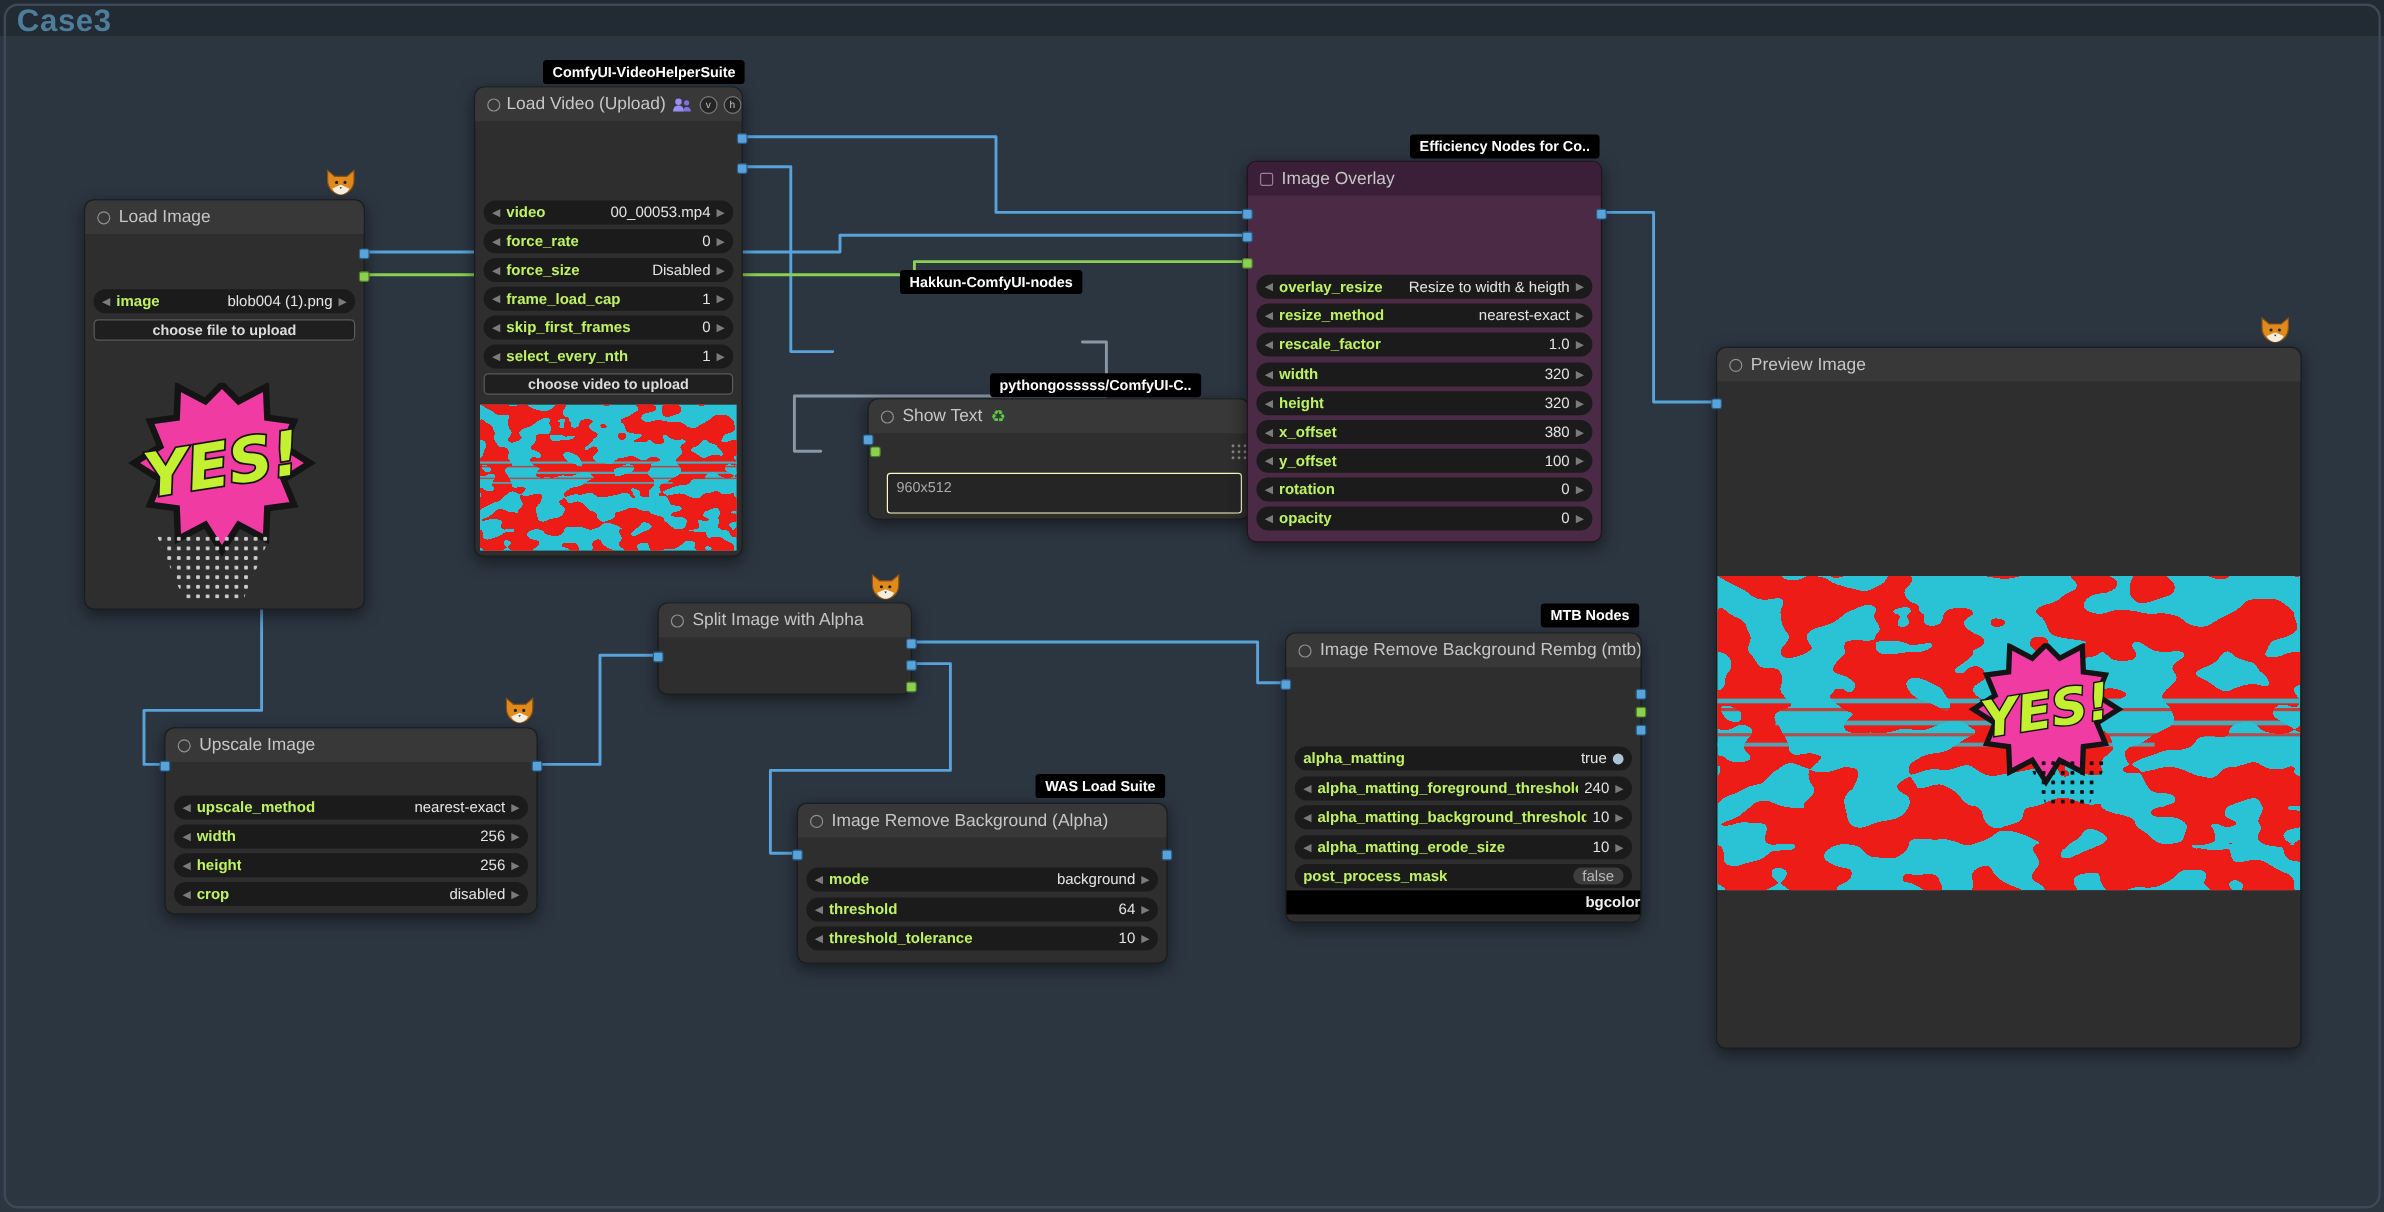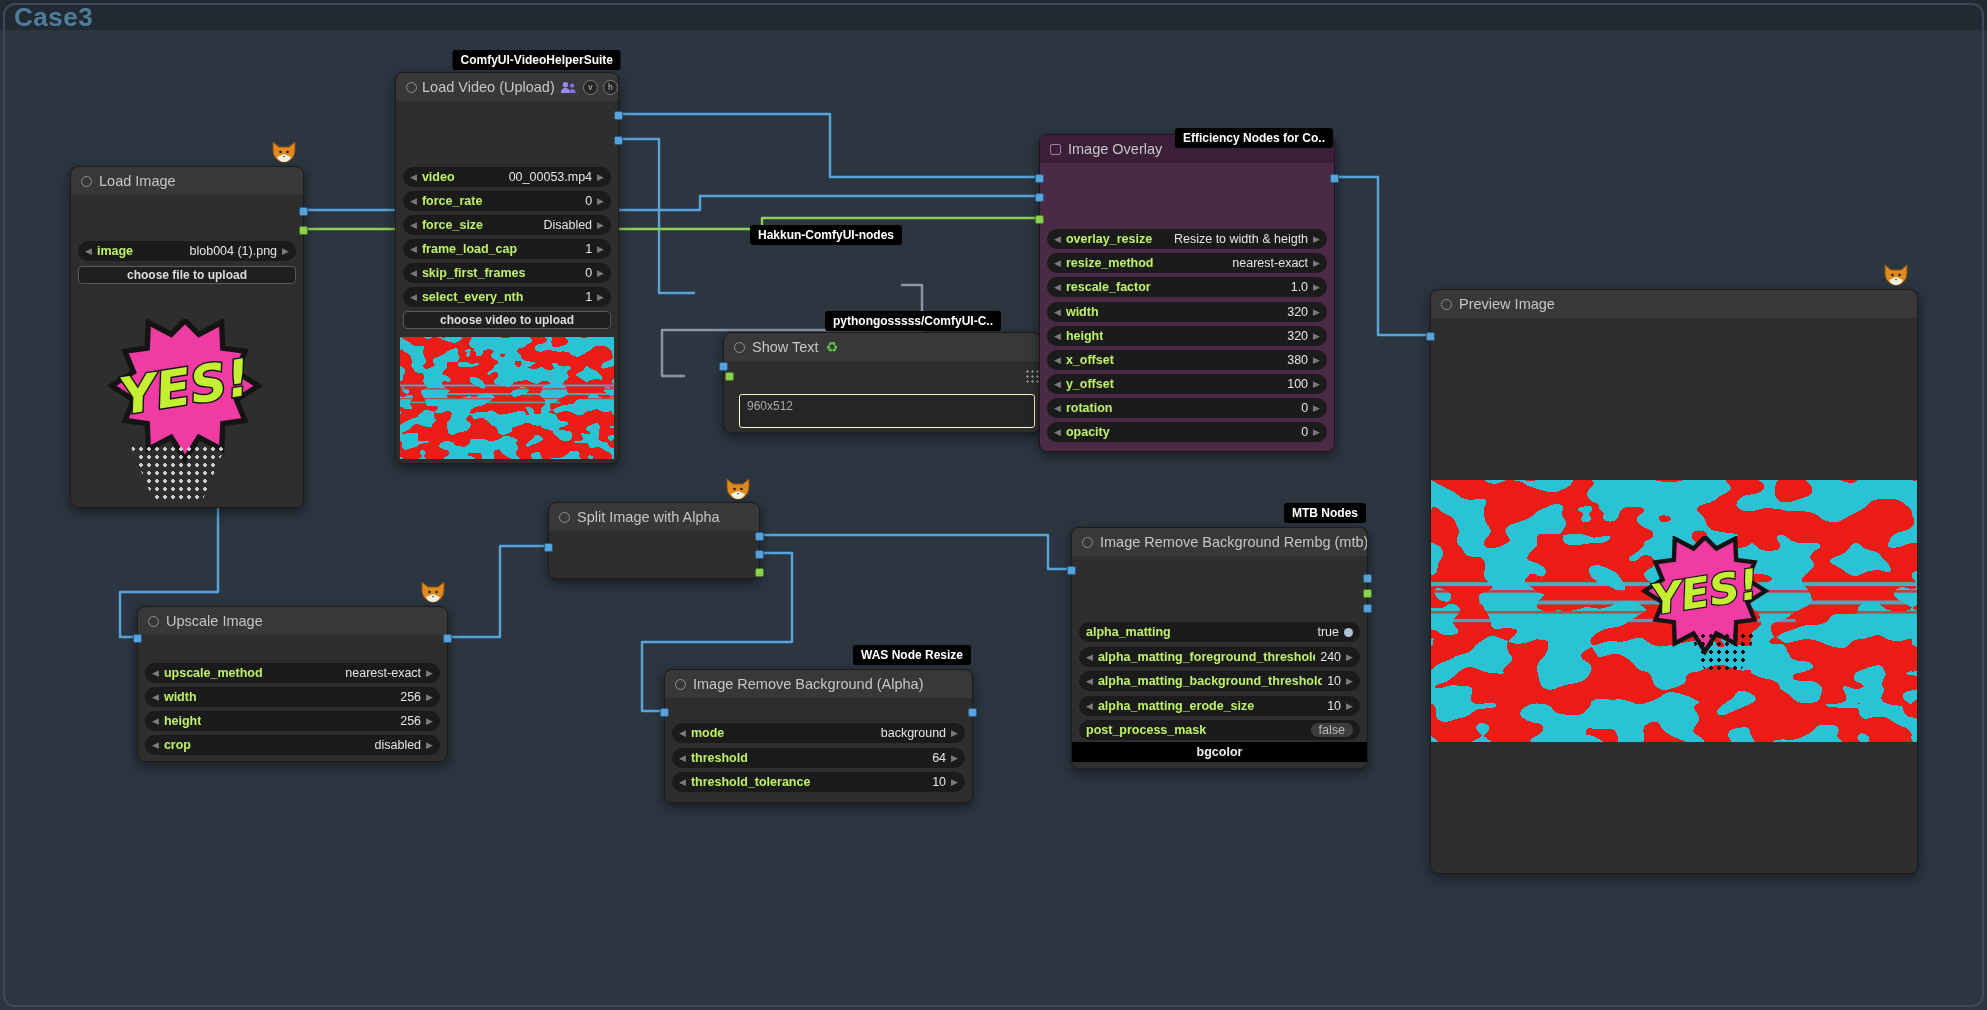--- a/index.html
+++ b/index.html
@@ -25,21 +25,21 @@
   .slot{position:absolute;width:9px;height:9px;border-radius:2px;z-index:3;}
   .slot.image{background:#57a3da;border:1px solid #2a5b85;box-sizing:border-box;}
   .slot.mask{background:#8bd053;border:1px solid #4a7a24;box-sizing:border-box;}
   .slot.in{left:-5px;} .slot.out{right:-5px;}
   .badge{position:absolute;background:#000;color:#fff;font-size:12px;font-weight:bold;padding:3px 8px;border-radius:3px;white-space:nowrap;z-index:4;transform:translateX(-100%);}
   .fox{position:absolute;width:24px;height:22px;z-index:4;}
   .vhs-circ{width:13px;height:13px;border-radius:50%;background:#242424;border:1px solid #7b7b7b;color:#c0c0c0;font-size:8.5px;display:inline-flex;align-items:center;justify-content:center;flex:none;}
   .recycle{color:#5ec943;font-size:14px;}
   .textbox{position:absolute;background:#252525;border:1px solid #fef9c3;border-radius:3px;color:#a9a9a9;font-size:12px;padding:4px 7px;box-sizing:border-box;}
   .grid-dots{position:absolute;width:14px;height:14px;background-image:radial-gradient(circle,#8a8a8a 1.1px,transparent 1.4px);background-size:5px 5px;}
-  .bgbar{position:absolute;left:0;right:0;height:20px;background:#000;color:#f0f0f0;font-size:12.5px;font-weight:bold;text-align:center;line-height:20px;}
+  .bgbar{position:absolute;left:0;right:0;height:20px;background:#000;color:#f0f0f0;font-size:12.5px;font-weight:bold;text-align:right;line-height:20px;}
   .img-frame{position:absolute;overflow:hidden;}
   .halftone{position:absolute;background-image:radial-gradient(circle,var(--dotc) 1.6px,transparent 1.9px);background-size:8px 8px;clip-path:polygon(8% 0,92% 0,72% 100%,28% 100%);}
   .halftone.light{--dotc:#cccccc;}
   .halftone.dark{--dotc:#101010;}
   .sticker{position:absolute;}
 </style>
 </head>
 <body>
 
 <svg width="0" height="0" style="position:absolute" aria-hidden="true">
@@ -366,22 +366,22 @@
     <div class="widget toggle-false" style="top:192px">
       <span class="wn">post_process_mask</span>
       <span class="wv">false</span>
     </div>
     <div class="bgbar" style="top:214px">bgcolor</div>
   </div>
 
   <div class="badge" style="left:621px;top:50px">ComfyUI-VideoHelperSuite</div>
   <div class="badge" style="left:902px;top:225px">Hakkun-ComfyUI-nodes</div>
   <div class="badge" style="left:1001px;top:311px">pythongosssss/ComfyUI-C..</div>
-  <div class="badge" style="left:1333px;top:128px">Efficiency Nodes for Co..</div>
-  <div class="badge" style="left:971px;top:645px">WAS Node Resize</div>
+  <div class="badge" style="left:1333px;top:112px">Efficiency Nodes for Co..</div>
+  <div class="badge" style="left:971px;top:645px">WAS Load Suite</div>
   <div class="badge" style="left:1366px;top:503px">MTB Nodes</div>
 
   <div class="fox" style="left:272px;top:141px">
     <svg viewBox="0 0 24 22" width="24" height="22">
         <path d="M1 1 L7 6 L17 6 L23 1 L23 9 C23 16 18 21 12 21 C6 21 1 16 1 9 Z" fill="#e08a1e" stroke="#8a5110" stroke-width="1"></path>
         <path d="M12 21 C9 21 6 19 5 16 L12 13 L19 16 C18 19 15 21 12 21 Z" fill="#f4eede"></path>
         <circle cx="8.5" cy="11" r="1.3" fill="#222"></circle>
         <circle cx="15.5" cy="11" r="1.3" fill="#222"></circle>
         <path d="M11 15 L13 15 L12 16.5 Z" fill="#222"></path>
       </svg>

